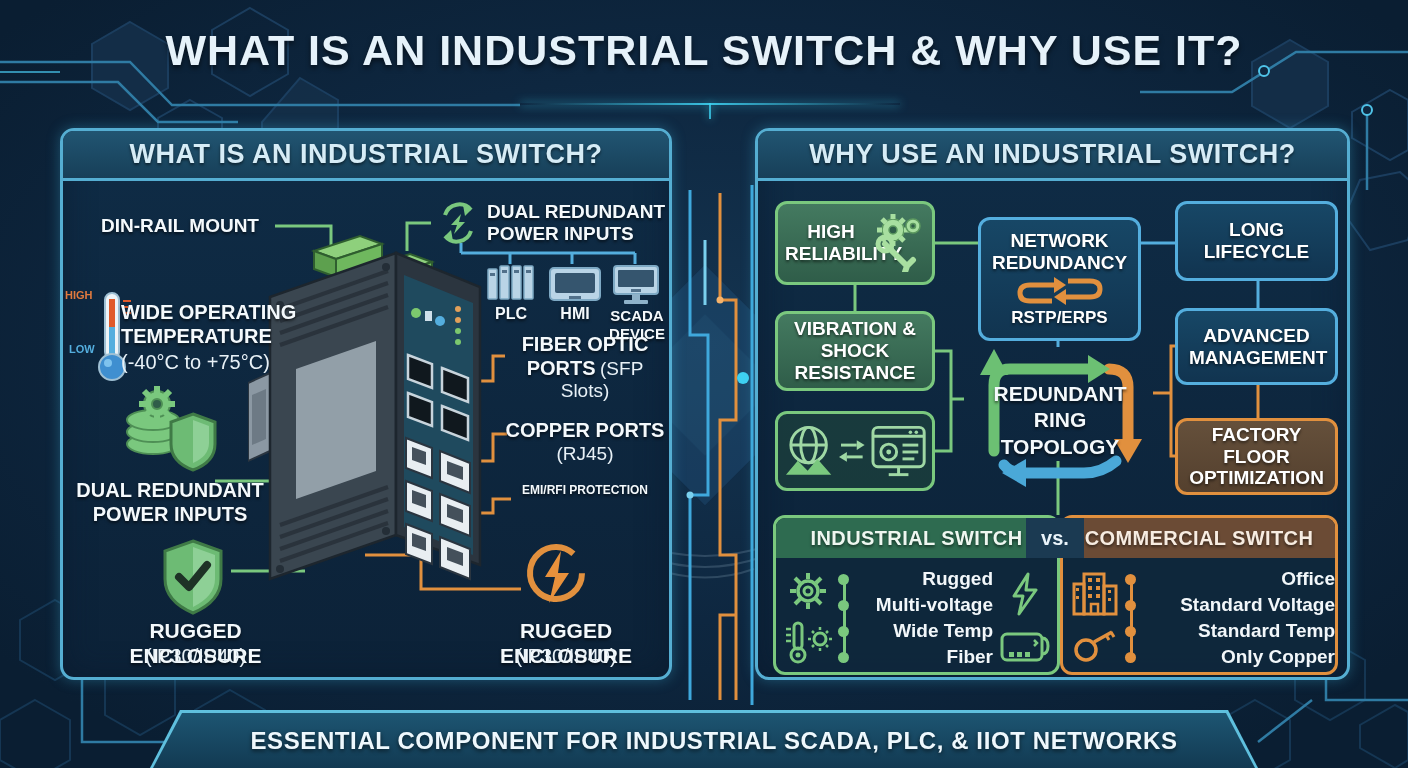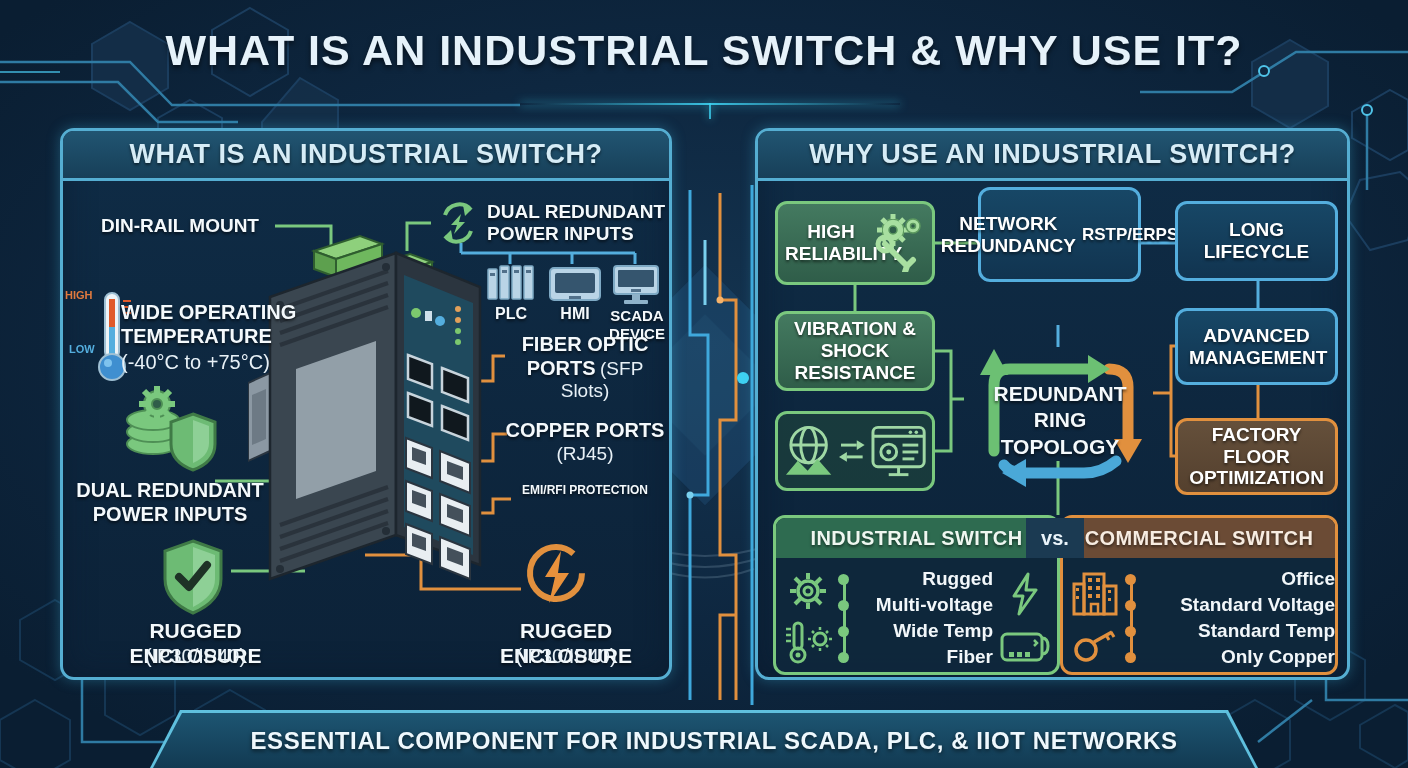--- a/index.html
+++ b/index.html
@@ -434,21 +434,21 @@
           </g>
           <circle cx="22" cy="16" r="4" fill="#2f5d49"></circle>
           <circle cx="42" cy="12" r="7"></circle>
           <circle cx="42" cy="12" r="2.5" fill="#2f5d49"></circle>
         </g>
         <path d="M14 30 L36 52 M36 52 l6 -6 M36 52 l-2 6" stroke="#a8dfa0" stroke-width="6" fill="none" stroke-linecap="round"></path>
         <circle cx="14" cy="30" r="7" fill="none" stroke="#a8dfa0" stroke-width="5"></circle>
       </svg>
     </div>
 
-    <div class="bbox" style="left:220px;top:56px;width:163px;height:95px;flex-direction:row;gap:3px;">
+    <div class="bbox" style="left:220px;top:86px;width:163px;height:124px;flex-direction:column;gap:3px;">
       <span>NETWORK REDUNDANCY</span>
       <svg width="92" height="28" viewBox="0 0 92 28">
         <g fill="none" stroke="#e1903e" stroke-width="5">
           <path d="M40 8 L16 8 Q6 8 6 16 Q6 24 16 24 L38 24"></path>
           <path d="M52 20 L76 20 Q86 20 86 12 Q86 4 76 4 L54 4"></path>
         </g>
         <polygon points="40,0 40,16 52,8" fill="#e1903e"></polygon>
         <polygon points="52,12 52,28 40,20" fill="#e1903e"></polygon>
       </svg>
       <span style="font-size:17px;">RSTP/ERPS</span>

